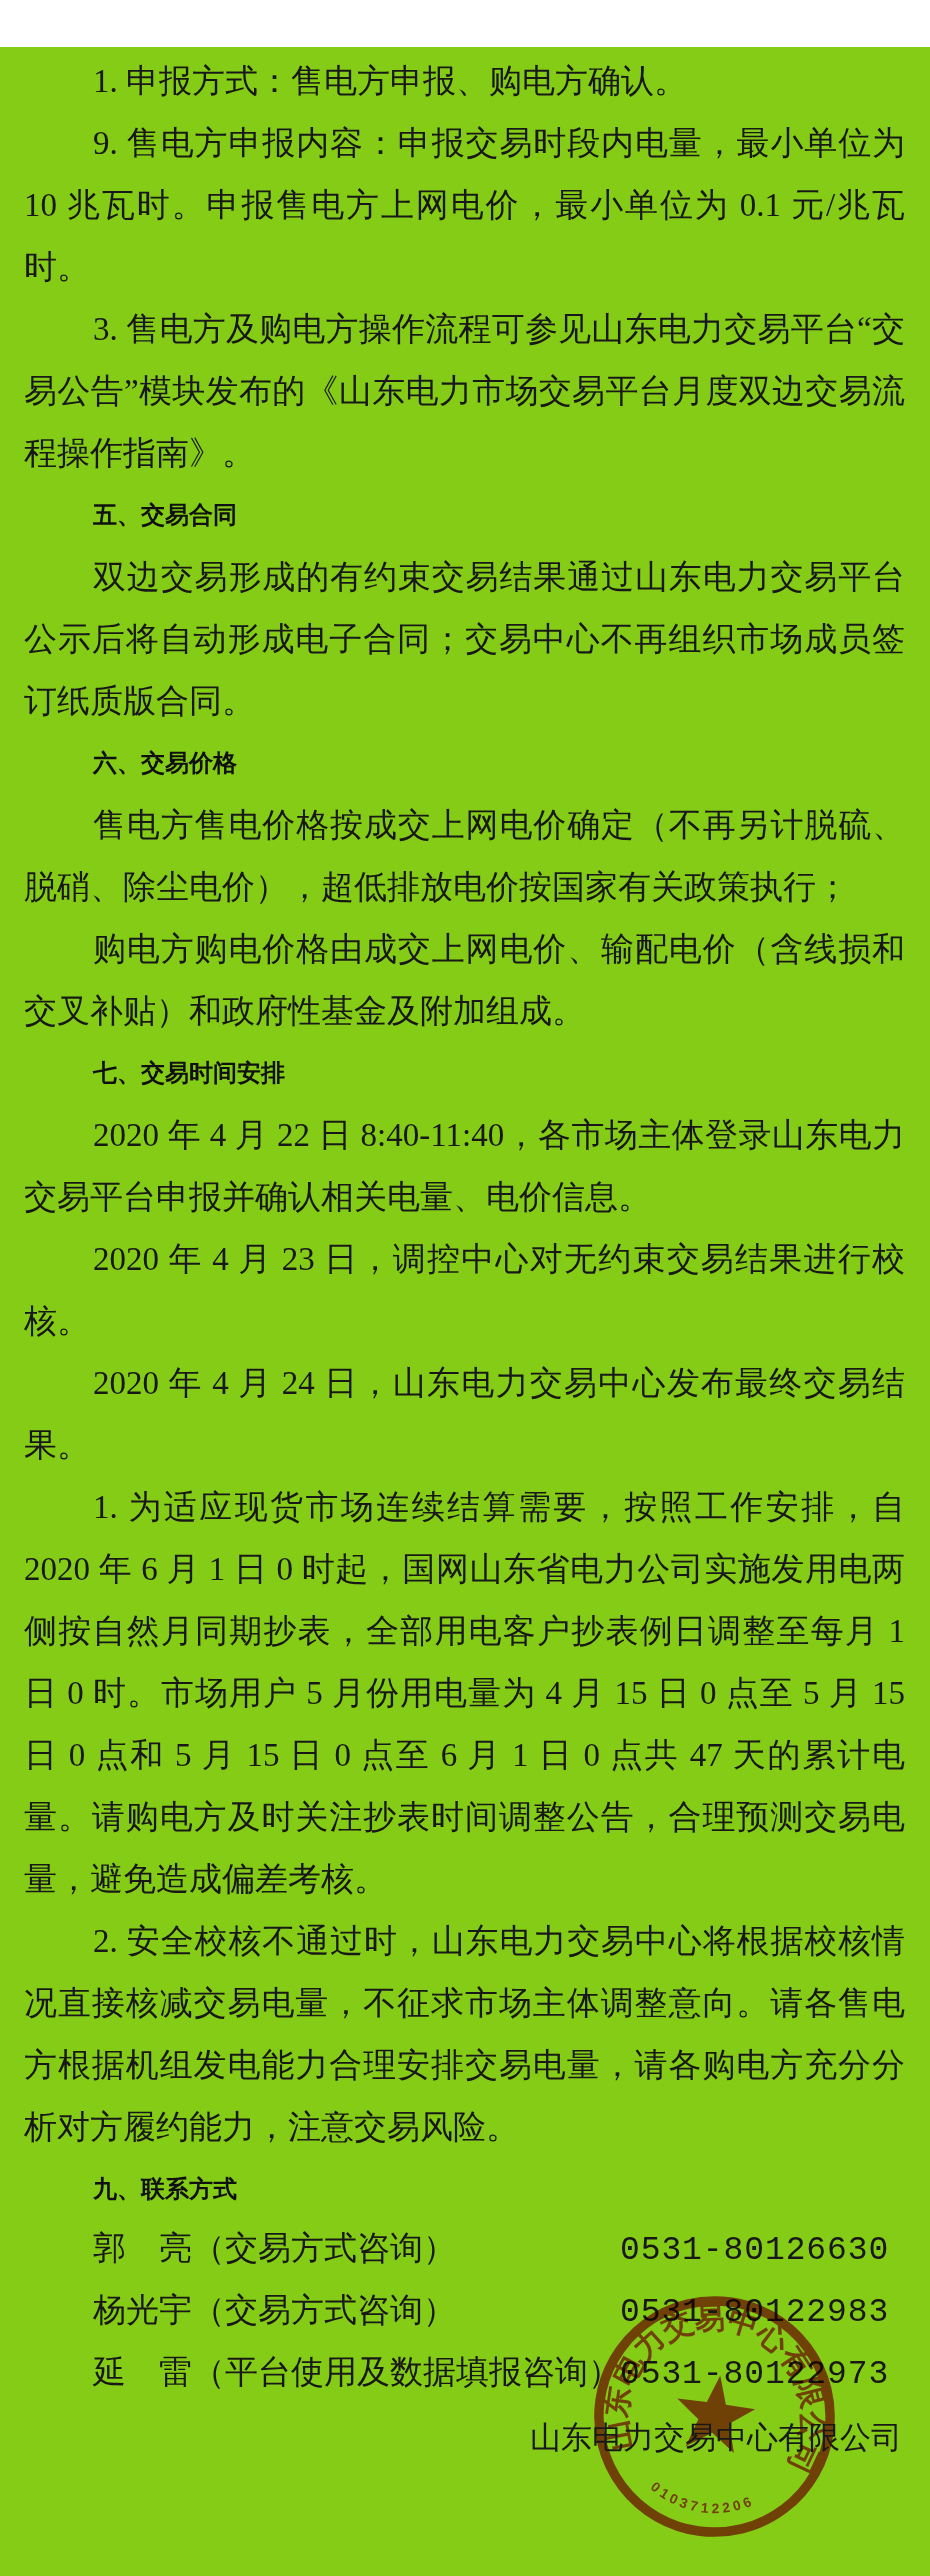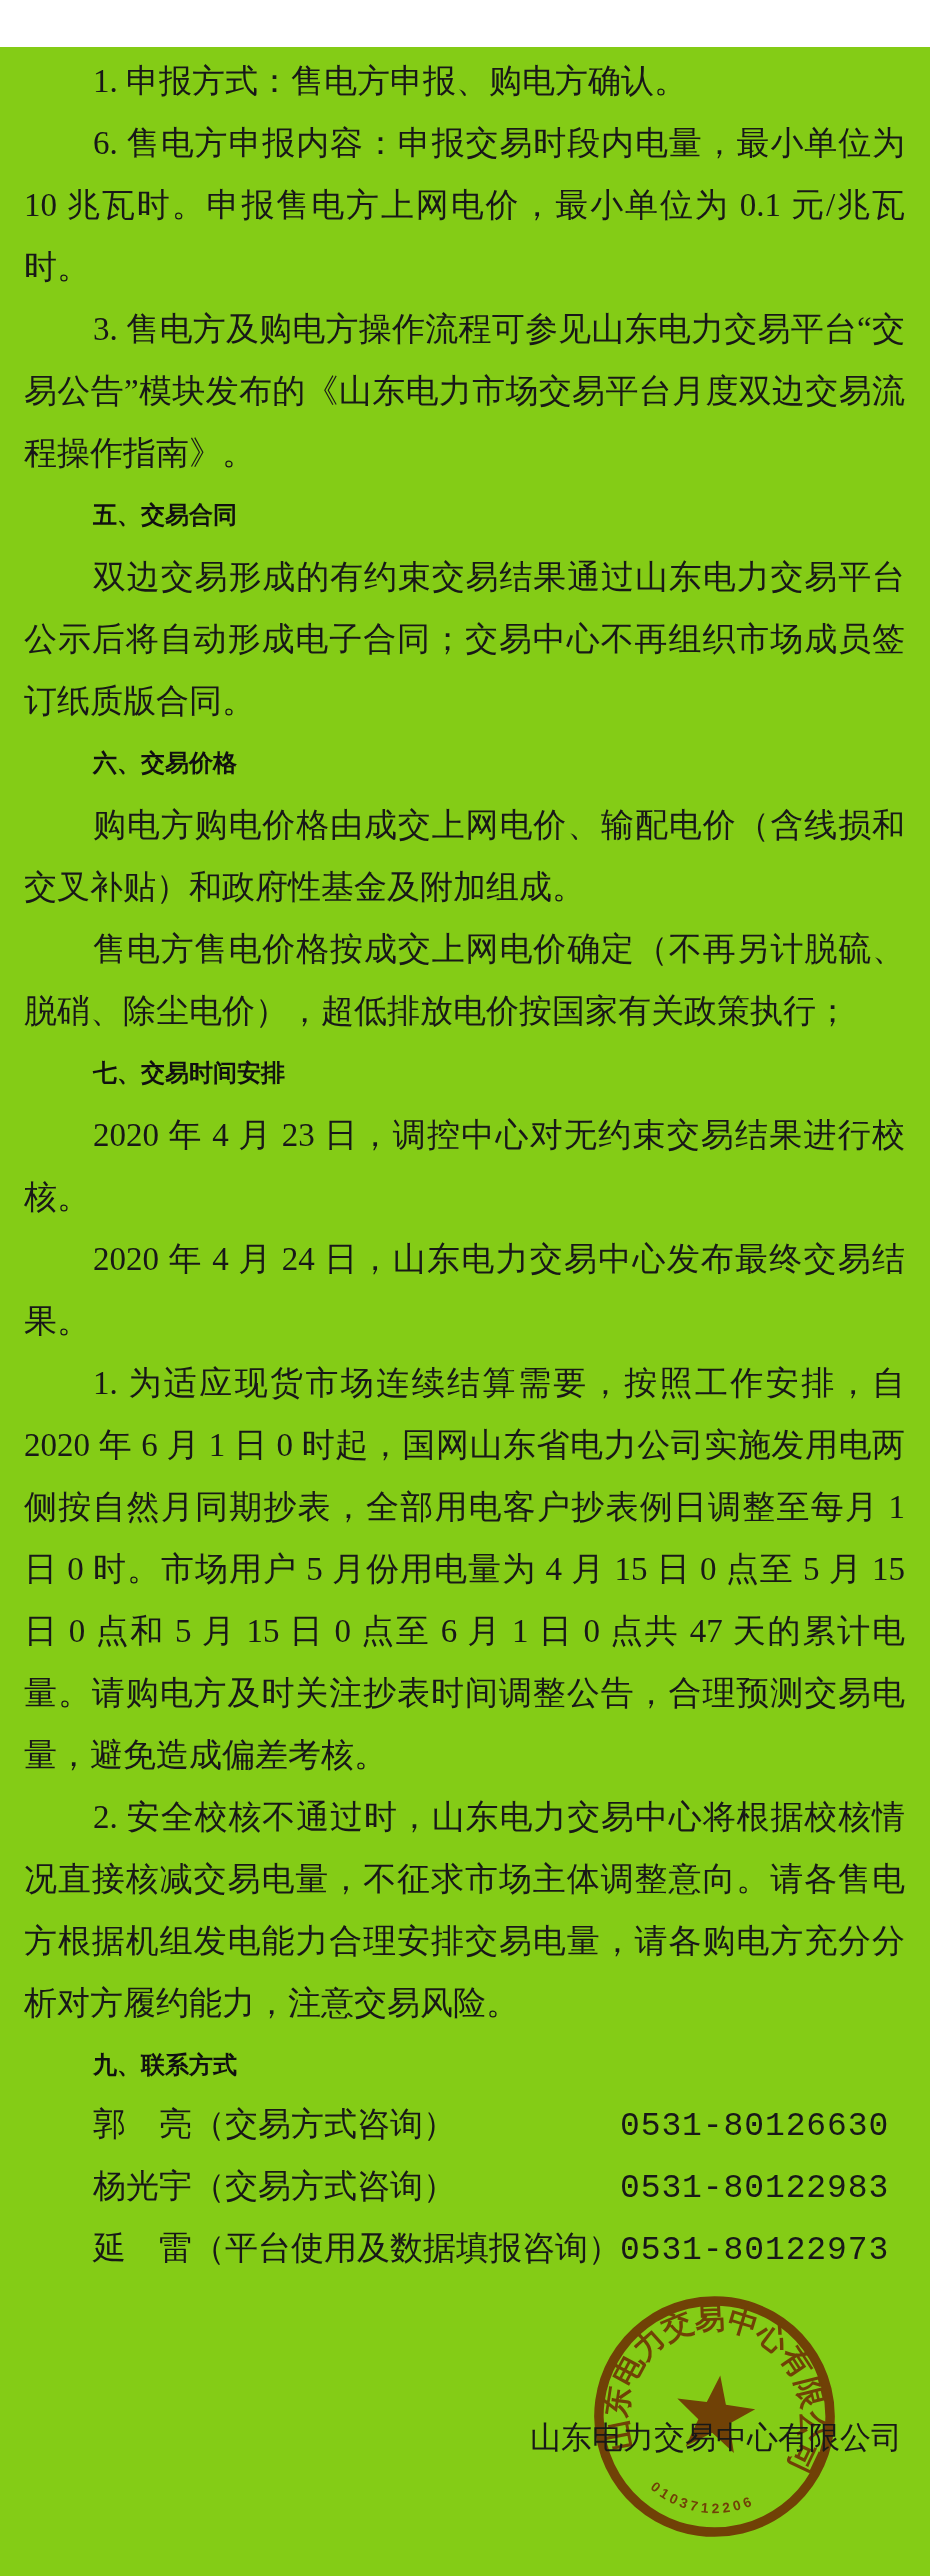--- a/index.html
+++ b/index.html
@@ -53,28 +53,29 @@
     font-size:16px;font-weight:bold;letter-spacing:3px;
   }
 </style>
 </head>
 <body>
 
 <div class="page">
 
   <div class="doc">
       <p class="para">1. 申报方式：售电方申报、购电方确认。</p>
-      <p class="para">6. 售电方申报内容：申报交易时段内电量，最小单位为 10 兆瓦时。申报售电方上网电价，最小单位为 0.1 元/兆瓦时。</p>
+      <p class="para">9. 售电方申报内容：申报交易时段内电量，最小单位为 10 兆瓦时。申报售电方上网电价，最小单位为 0.1 元/兆瓦时。</p>
       <p class="para">3. 售电方及购电方操作流程可参见山东电力交易平台“交易公告”模块发布的《山东电力市场交易平台月度双边交易流程操作指南》。</p>
       <h2 class="heading">五、交易合同</h2>
       <p class="para">双边交易形成的有约束交易结果通过山东电力交易平台公示后将自动形成电子合同；交易中心不再组织市场成员签订纸质版合同。</p>
       <h2 class="heading">六、交易价格</h2>
+      <p class="para">售电方售电价格按成交上网电价确定（不再另计脱硫、脱硝、除尘电价），超低排放电价按国家有关政策执行；</p>
       <p class="para">购电方购电价格由成交上网电价、输配电价（含线损和交叉补贴）和政府性基金及附加组成。</p>
-      <p class="para">售电方售电价格按成交上网电价确定（不再另计脱硫、脱硝、除尘电价），超低排放电价按国家有关政策执行；</p>
       <h2 class="heading">七、交易时间安排</h2>
+      <p class="para">2020 年 4 月 22 日 8:40-11:40，各市场主体登录山东电力交易平台申报并确认相关电量、电价信息。</p>
       <p class="para">2020 年 4 月 23 日，调控中心对无约束交易结果进行校核。</p>
       <p class="para">2020 年 4 月 24 日，山东电力交易中心发布最终交易结果。</p>
       <p class="para">1. 为适应现货市场连续结算需要，按照工作安排，自 2020 年 6 月 1 日 0 时起，国网山东省电力公司实施发用电两侧按自然月同期抄表，全部用电客户抄表例日调整至每月 1 日 0 时。市场用户 5 月份用电量为 4 月 15 日 0 点至 5 月 15 日 0 点和 5 月 15 日 0 点至 6 月 1 日 0 点共 47 天的累计电量。请购电方及时关注抄表时间调整公告，合理预测交易电量，避免造成偏差考核。</p>
       <p class="para">2. 安全校核不通过时，山东电力交易中心将根据校核情况直接核减交易电量，不征求市场主体调整意向。请各售电方根据机组发电能力合理安排交易电量，请各购电方充分分析对方履约能力，注意交易风险。</p>
       <h2 class="heading">九、联系方式</h2>
       <div class="contact-row"><span class="contact-name">郭　亮（交易方式咨询）</span><span class="contact-phone">0531-80126630</span></div>
       <div class="contact-row"><span class="contact-name">杨光宇（交易方式咨询）</span><span class="contact-phone">0531-80122983</span></div>
       <div class="contact-row"><span class="contact-name">延　雷（平台使用及数据填报咨询）</span><span class="contact-phone">0531-80122973</span></div>
     </div>
 

